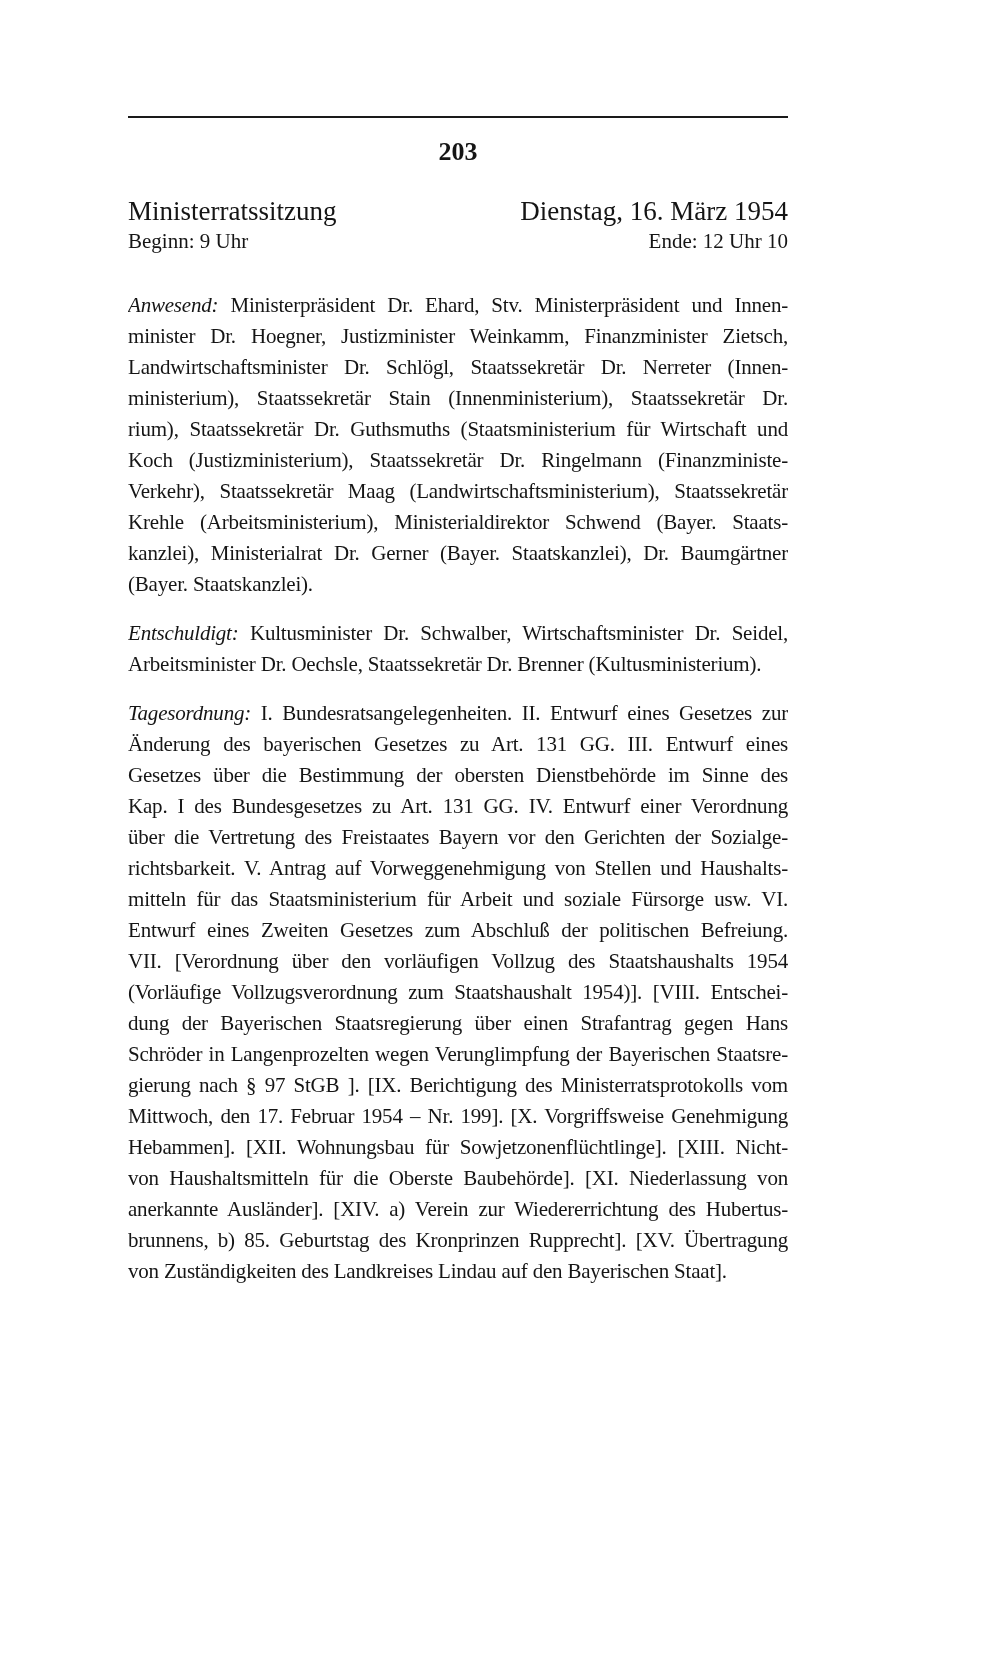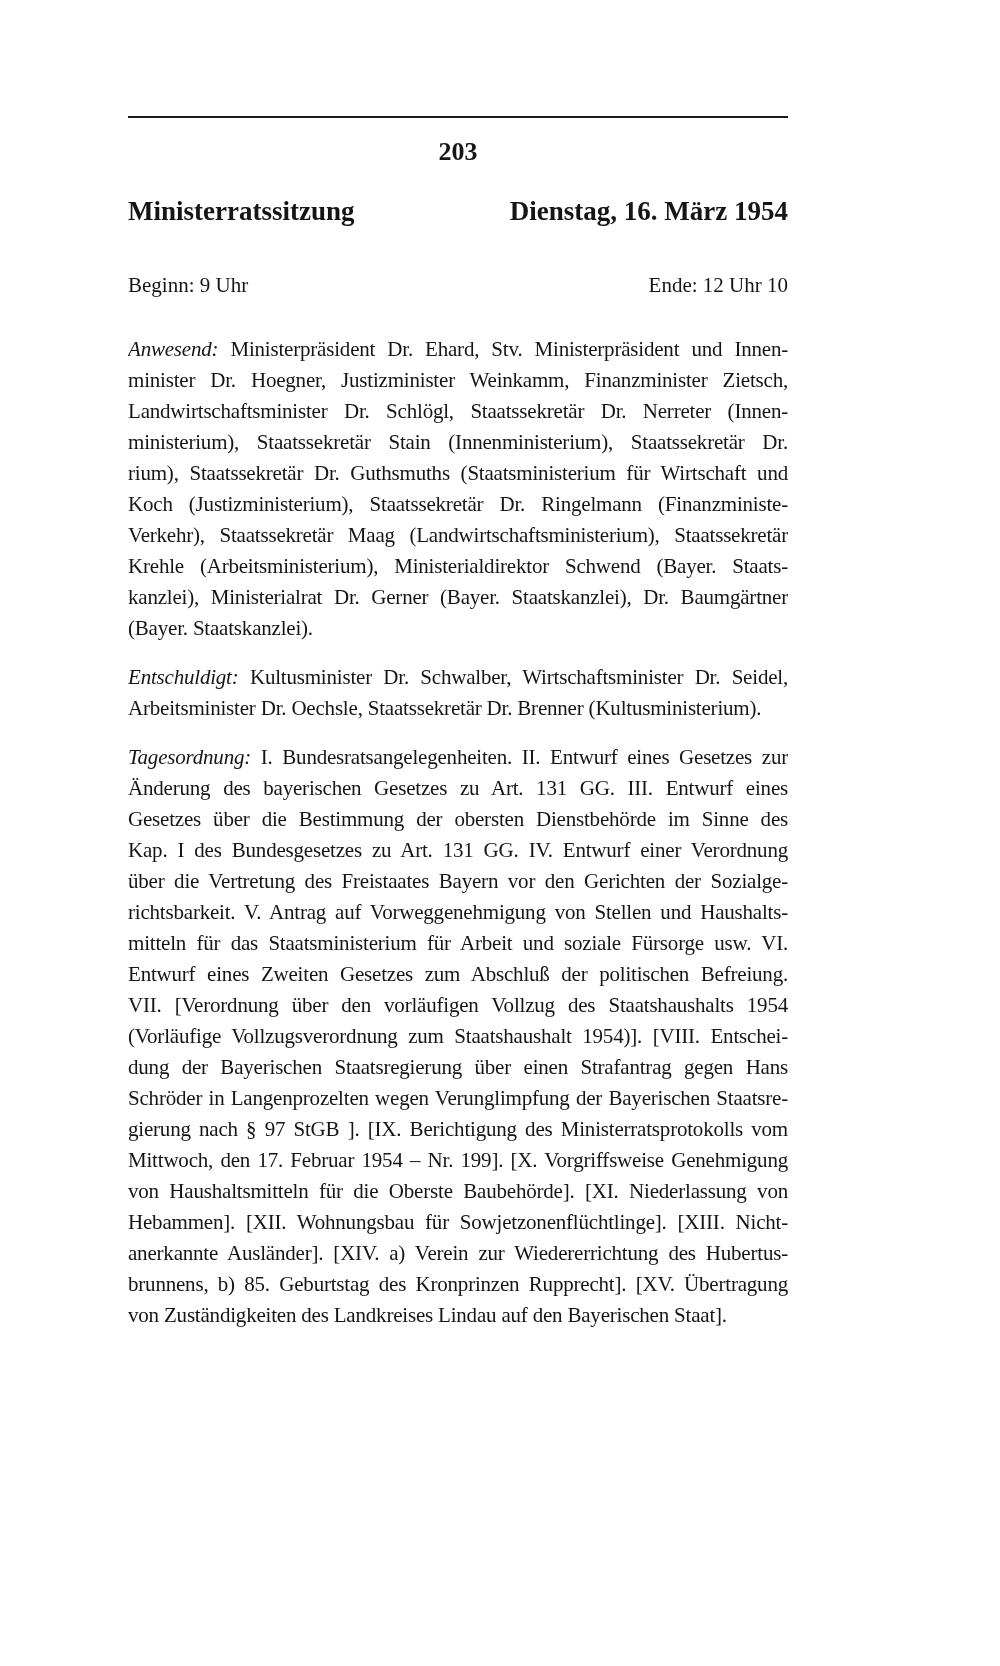--- a/index.html
+++ b/index.html
@@ -28,26 +28,25 @@
     text-align: center;
     font-weight: bold;
     font-size: 26px;
     line-height: 32px;
   }
   .title-row {
     margin-top: 26px;
     display: flex;
     justify-content: space-between;
     align-items: baseline;
-    font-weight: bold;
+    font-weight: normal;
     font-size: 27px;
     line-height: 34px;
   }
   .times-row {
-    margin-top: 44px;
     display: flex;
     justify-content: space-between;
     align-items: center;
     font-size: 21px;
     line-height: 26px;
     gap: 48px;
   }
   .para {
     margin-top: 18px;
   }
@@ -115,20 +114,20 @@
     <div class="ln">über die Vertretung des Freistaates Bayern vor den Gerichten der Sozialge-</div>
     <div class="ln">richtsbarkeit. V. Antrag auf Vorweggenehmigung von Stellen und Haushalts-</div>
     <div class="ln">mitteln für das Staatsministerium für Arbeit und soziale Fürsorge usw. VI.</div>
     <div class="ln">Entwurf eines Zweiten Gesetzes zum Abschluß der politischen Befreiung.</div>
     <div class="ln">VII. [Verordnung über den vorläufigen Vollzug des Staatshaushalts 1954</div>
     <div class="ln">(Vorläufige Vollzugsverordnung zum Staatshaushalt 1954)]. [VIII. Entschei-</div>
     <div class="ln">dung der Bayerischen Staatsregierung über einen Strafantrag gegen Hans</div>
     <div class="ln">Schröder in Langenprozelten wegen Verunglimpfung der Bayerischen Staatsre-</div>
     <div class="ln">gierung nach § 97 StGB ]. [IX. Berichtigung des Ministerratsprotokolls vom</div>
     <div class="ln">Mittwoch, den 17. Februar 1954 – Nr. 199]. [X. Vorgriffsweise Genehmigung</div>
+    <div class="ln">Hebammen]. [XII. Wohnungsbau für Sowjetzonenflüchtlinge]. [XIII. Nicht-</div>
     <div class="ln">von Haushaltsmitteln für die Oberste Baubehörde]. [XI. Niederlassung von</div>
-    <div class="ln">Hebammen]. [XII. Wohnungsbau für Sowjetzonenflüchtlinge]. [XIII. Nicht-</div>
     <div class="ln">anerkannte Ausländer]. [XIV. a) Verein zur Wiedererrichtung des Hubertus-</div>
     <div class="ln">brunnens, b) 85. Geburtstag des Kronprinzen Rupprecht]. [XV. Übertragung</div>
     <div class="ln last">von Zuständigkeiten des Landkreises Lindau auf den Bayerischen Staat].</div>
   </div>
 
 </div>
 
 </body></html>

